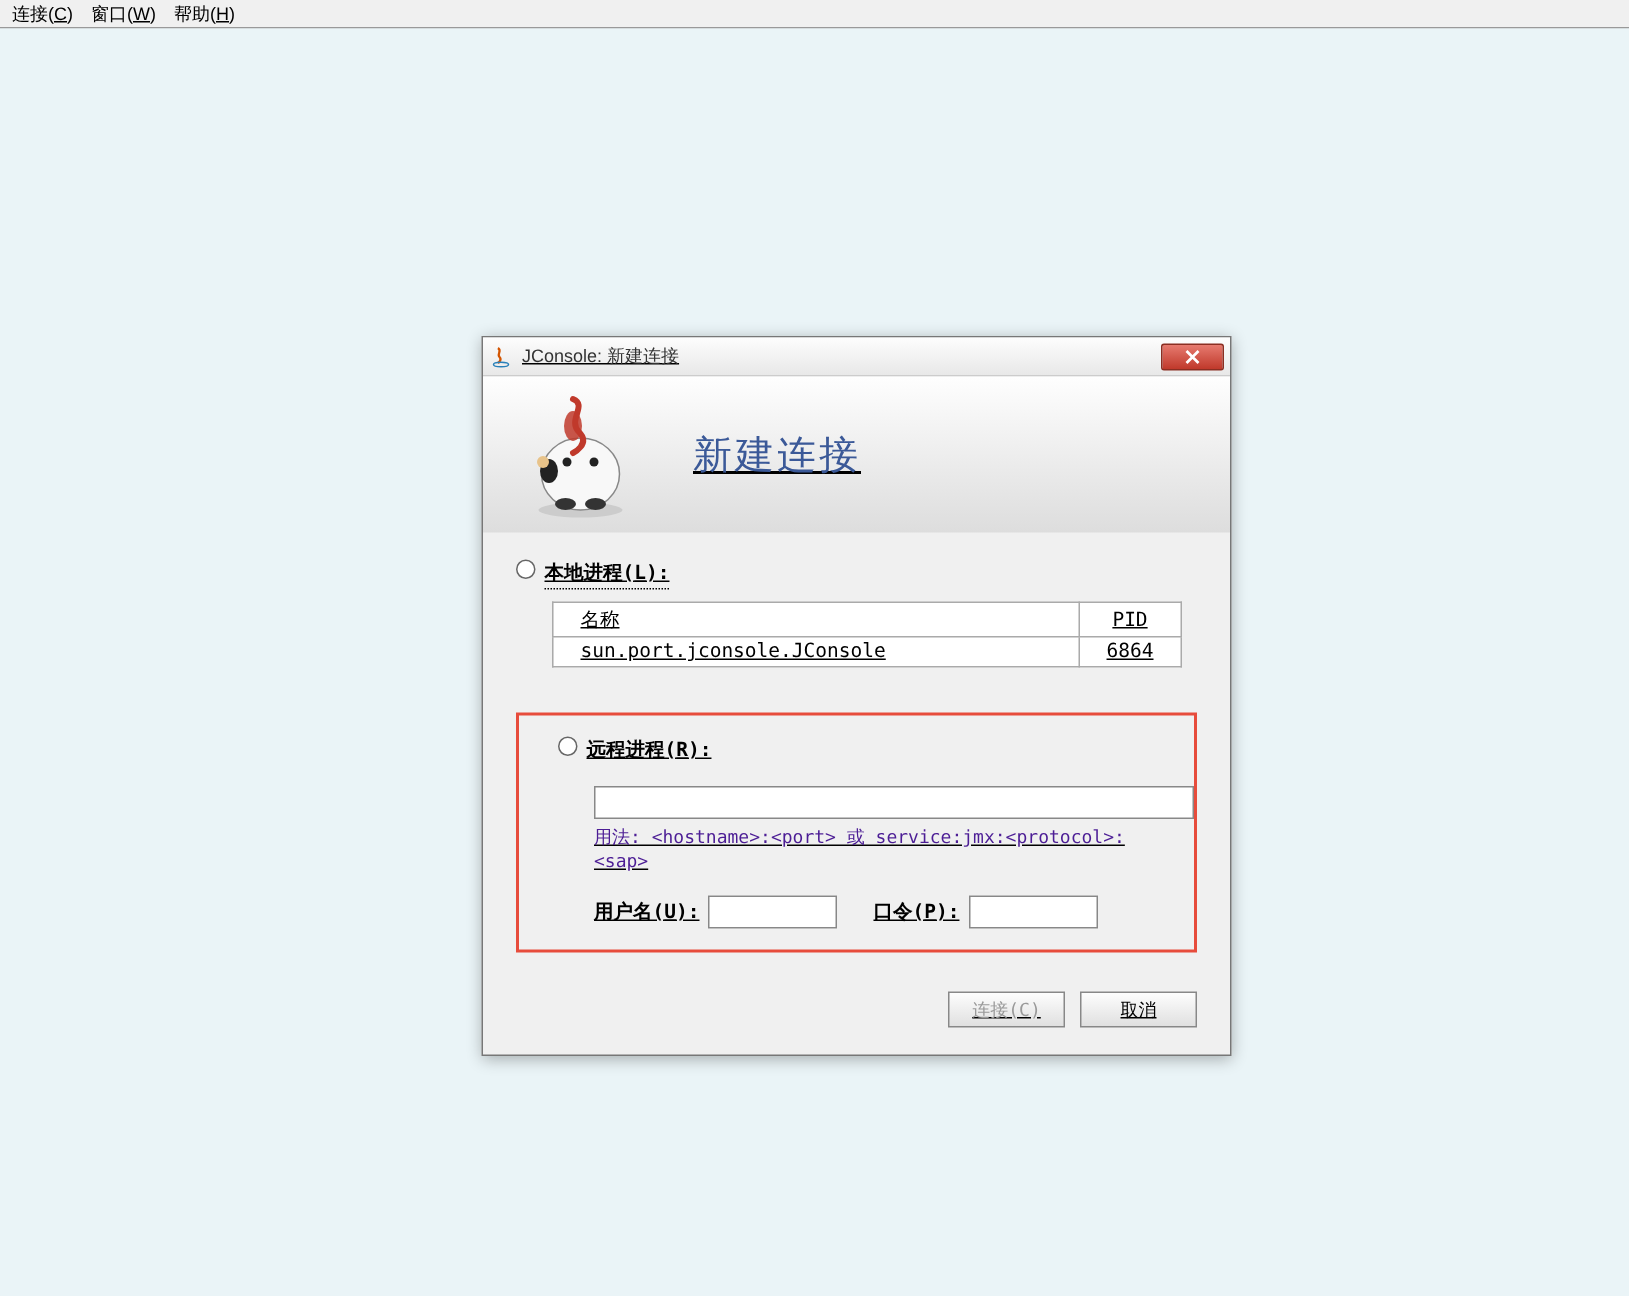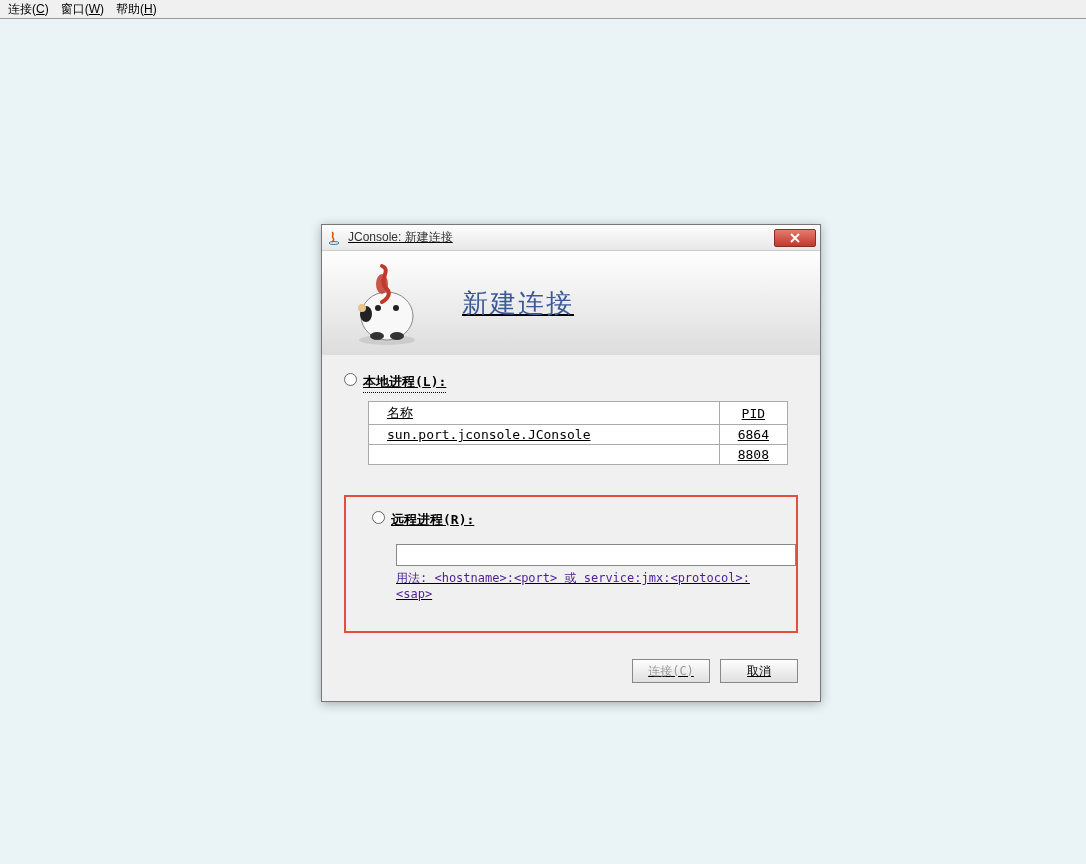--- a/index.html
+++ b/index.html
@@ -240,36 +240,43 @@
             <tr>
               <th>名称</th>
               <th class="pid">PID</th>
             </tr>
           </thead>
           <tbody>
             <tr>
               <td>sun.port.jconsole.JConsole</td>
               <td class="pid">6864</td>
             </tr>
-            <tr>
-              <td></td>
-              <td class="pid">8808</td>
-            </tr>
           </tbody>
         </table>
 
         <div class="remote-section">
           <div class="radio-row">
             <span class="radio-circle"></span>
             <span class="radio-label" style="border-bottom:none">
               <span>远程进程(</span><u>R</u><span>):</span>
             </span>
           </div>
           <input type="text" class="remote-input" style="">
           <div class="usage-hint">用法: &lt;hostname&gt;:&lt;port&gt; 或 service:jmx:&lt;protocol&gt;:&lt;sap&gt;</div>
+          <div class="cred-row">
+            <label>
+              <span>用户名(</span><u>U</u><span>):</span>
+            </label>
+            <input type="text" class="cred-input" style="">
+            <span style="width:12px"></span>
+            <label>
+              <span>口令(</span><u>P</u><span>):</span>
+            </label>
+            <input type="password" class="cred-input" style="">
+          </div>
         </div>
       </div>
 
       <div class="button-row">
         <button class="dlg-btn" disabled="">连接(C)</button>
         <button class="dlg-btn">取消</button>
       </div>
     </div>
   </div>
 </div>

